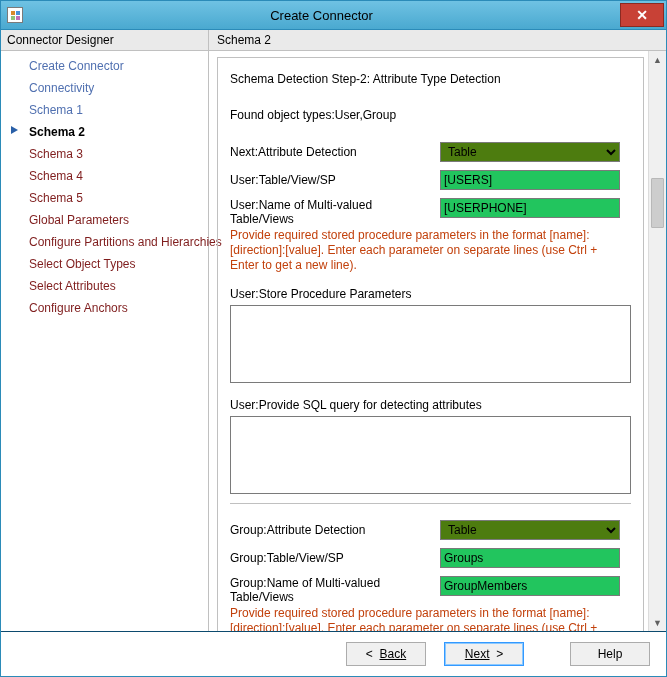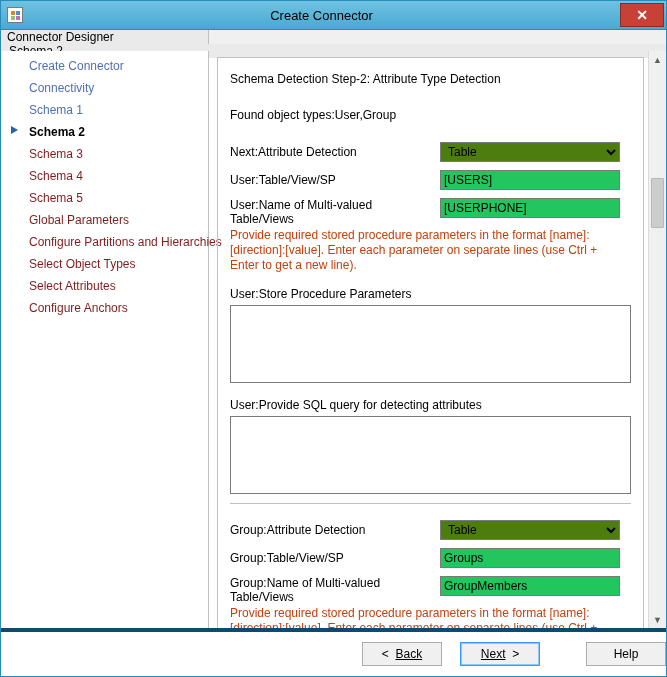--- a/index.html
+++ b/index.html
@@ -64,21 +64,20 @@
     font-weight: bold;
     font-size: 14px;
     line-height: 1;
   }
   .headers {
     height: 20px;
     background: #f0f0f0;
     display: flex;
     border-bottom: 1px solid #c0c0c0;
     font-size: 12px;
-    flex-direction: column;
   }
   .headers .left-h {
     width: 208px;
     padding-left: 6px;
     border-right: 1px solid #c0c0c0;
     display: flex;
     align-items: center;
     background: #eaeaea;
     box-sizing: border-box;
   }
@@ -232,25 +231,25 @@
     padding: 2px;
     background: #fff;
   }
   .group-block {
     border-top: 1px solid #c0c0c0;
     margin-top: 6px;
     padding-top: 16px;
   }
   .footer {
     height: 44px;
-    border-top: 4px solid #0c4a6e;
+    border-top: 1px solid #0c4a6e;
     display: flex;
     align-items: center;
     justify-content: flex-end;
-    padding-right: 0;
+    padding-right: 16px;
     gap: 18px;
     background: #fff;
   }
   button.win-btn {
     min-width: 80px;
     height: 24px;
     font-family: inherit;
     font-size: 12px;
     background: #f0f0f0;
     border: 1px solid #acacac;

